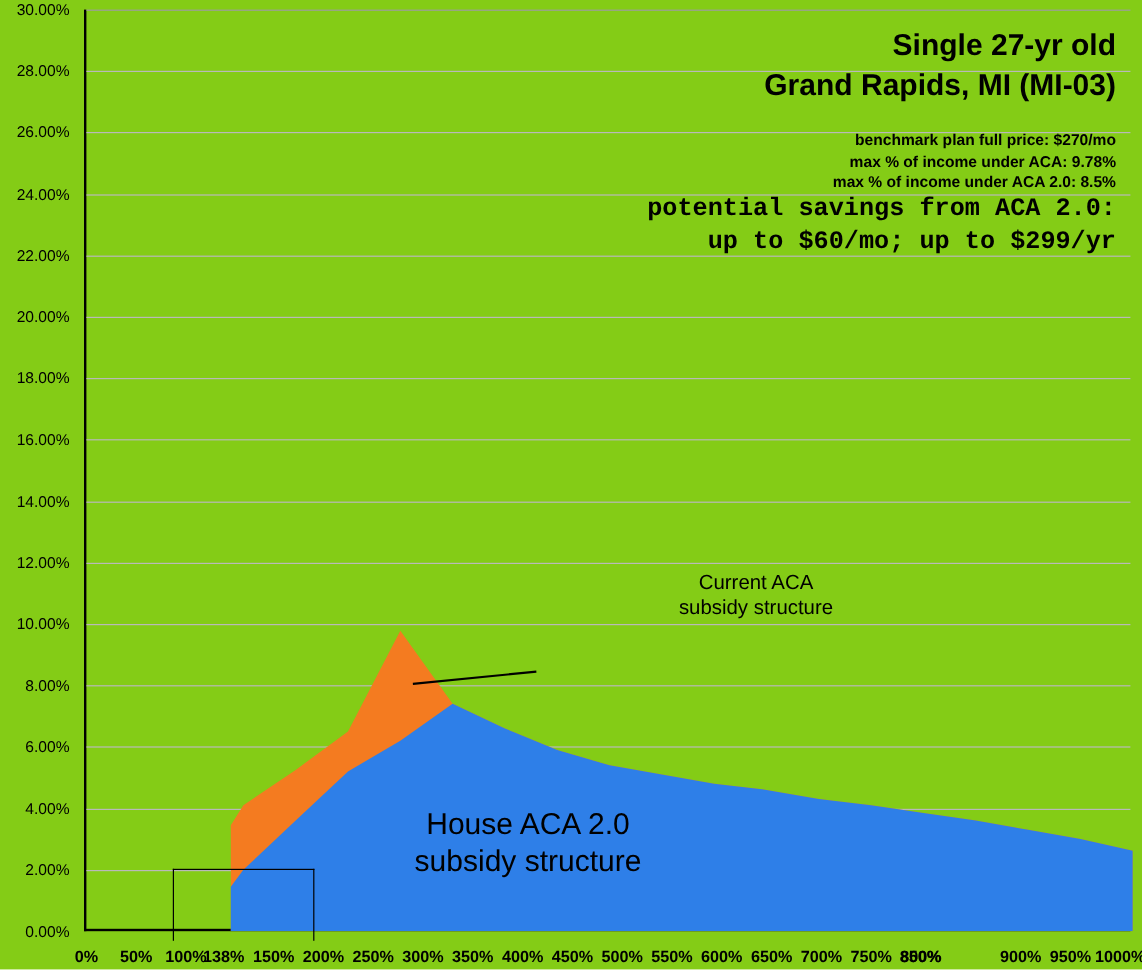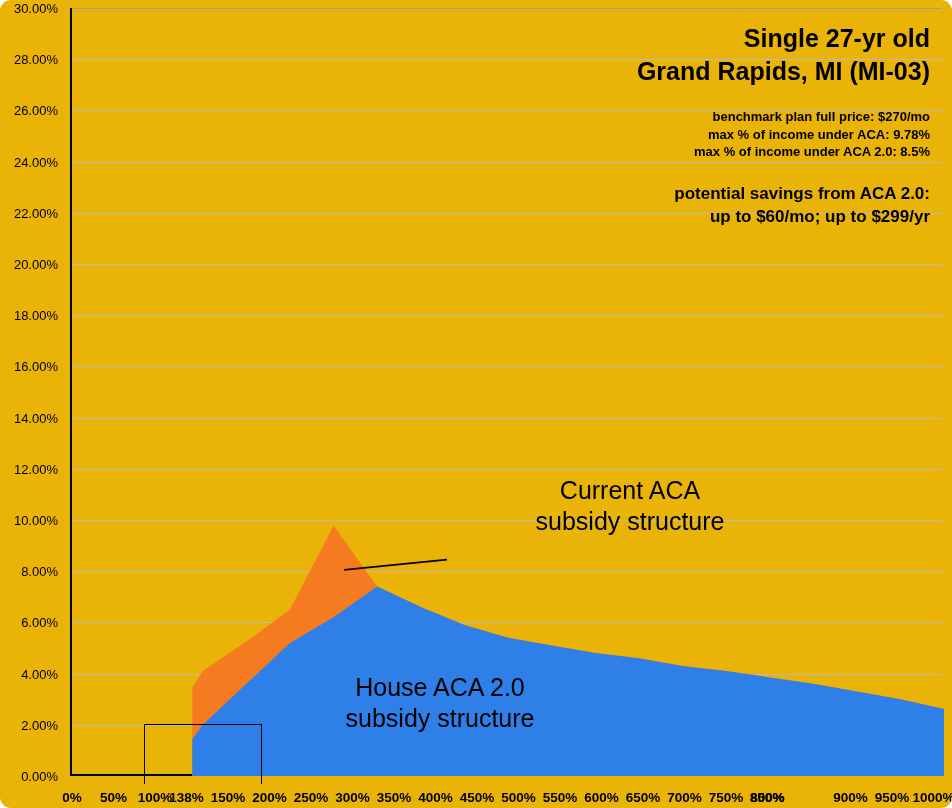--- a/index.html
+++ b/index.html
@@ -7,23 +7,22 @@
     padding: 0;
     background: #ffffff;
   }
   body {
     font-family: "Liberation Sans", sans-serif;
   }
   #chart-root {
     position: relative;
     width: 952px;
     height: 808px;
-    background: #eab308;
+    background: #84cc16;
     overflow: hidden;
-    border-radius: 11px;
   }
   
   .plot-area {
     position: absolute;
     left: 70px;
     top: 8px;
     width: 872px;
     height: 768px;
     border-left: 2px solid #000000;
     border-bottom: 2px solid #000000;
@@ -76,32 +75,32 @@
     font-weight: bold;
     line-height: 1.32;
   }
   .header-facts {
     margin-top: 20px;
     font-size: 13px;
     font-weight: bold;
     line-height: 1.35;
   }
   .header-savings {
-    margin-top: 22px;
-    font-size: 17px;
+    font-size: 21px;
     font-weight: bold;
     line-height: 1.35;
+    font-family: Liberation Mono, monospace;
   }
   .label-current {
     position: absolute;
     left: 500px;
     top: 475px;
     width: 260px;
     text-align: center;
-    font-size: 25px;
+    font-size: 17px;
     color: #000000;
     line-height: 1.25;
   }
   .label-house {
     position: absolute;
     left: 290px;
     top: 672px;
     width: 300px;
     text-align: center;
     font-size: 25px;

